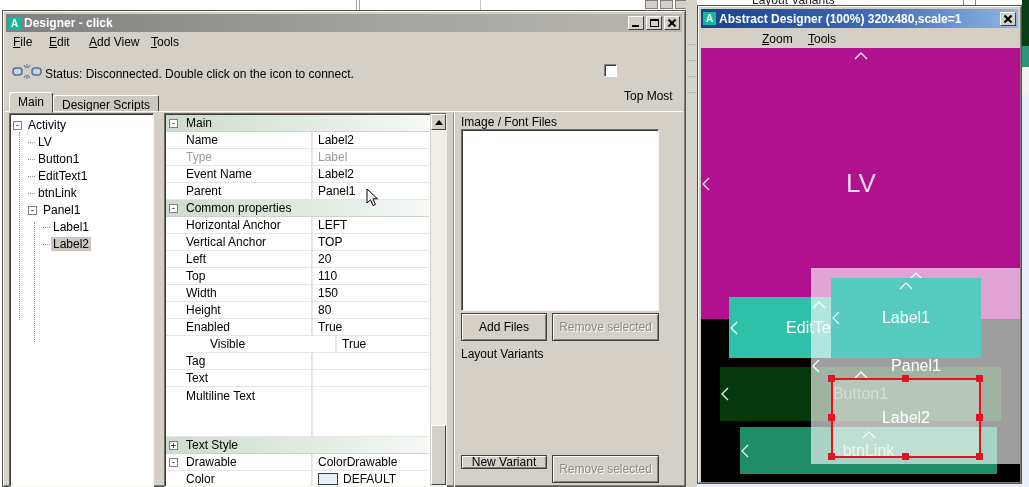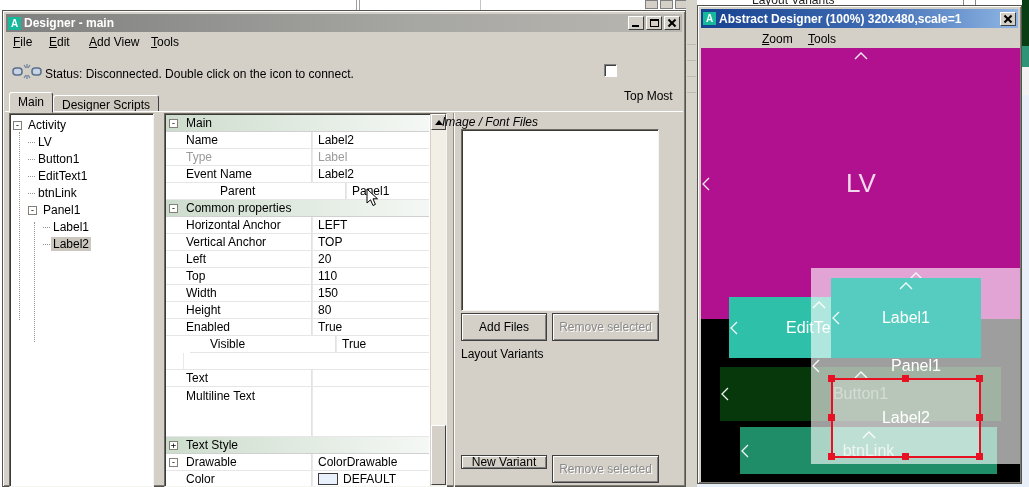--- a/index.html
+++ b/index.html
@@ -134,21 +134,21 @@
   <div class="seg" style="top:0; height:46px; background:#0a3d14"></div>
   <div class="seg" style="top:46px; height:21px; background:#2e9377"></div>
   <div class="seg" style="top:67px; height:28px; background:#f2f2f2"></div>
   <div class="seg" style="top:95px; height:392px; background:#e9eff9"></div>
 </div>
 <div class="bg-bottomright"></div>
 
 <div class="win" id="win-main" style="left:2px; top:10px; width:684px; height:477px;">
   <div class="titlebar inactive">
     <div class="app-icon">A</div>
-    <div class="title-text">Designer - main</div>
+    <div class="title-text">Designer - click</div>
     <div class="tb-buttons">
       <div class="tbtn">
           <div class="g-min"></div>
         </div>
       <div class="tbtn">
           <div class="g-max"></div>
         </div>
       <div class="tbtn">
           <div class="g-x1"></div>
           <div class="g-x2"></div>
@@ -236,21 +236,21 @@
       <div class="prow" style="top: 35px; height: 17px;">
         <div class="pexp"></div>
         <div class="pname gray">Type</div>
         <div class="pval gray">Label</div>
       </div>
       <div class="prow" style="top: 52px; height: 17px;">
         <div class="pexp"></div>
         <div class="pname">Event Name</div>
         <div class="pval">Label2</div>
       </div>
-      <div class="prow" style="top: 69px; height: 17px; padding-left: 34px;">
+      <div class="prow" style="top: 69px; height: 17px;">
         <div class="pexp"></div>
         <div class="pname">Parent</div>
         <div class="pval">Panel1</div>
       </div>
       <div class="prow pcat" style="top: 86px; height: 17px;">
         <div class="pexp">
           <div class="expander">-</div>
         </div>
         <div class="pname">Common properties</div>
       </div>
@@ -289,20 +289,21 @@
         <div class="pname">Enabled</div>
         <div class="pval">True</div>
       </div>
       <div class="prow" style="top: 222px; height: 17px; margin-left: 24px;">
         <div class="pexp"></div>
         <div class="pname">Visible</div>
         <div class="pval">True</div>
       </div>
       <div class="prow" style="top: 239px; height: 17px;">
         <div class="pexp"></div>
+        <div class="pname">Tag</div>
         <div class="pval"></div>
       </div>
       <div class="prow" style="top: 256px; height: 17px;">
         <div class="pexp"></div>
         <div class="pname">Text</div>
         <div class="pval"></div>
       </div>
       <div class="prow tall" style="top: 273px; height: 50px;">
         <div class="pexp"></div>
         <div class="pname">Multiline Text</div>
@@ -329,21 +330,21 @@
       <div class="vscroll" style="right: 0px; top: 0px; height: 372px;">
         <div class="sb-btn" style="top: 0px;">
           <div class="sb-arrow-up"></div>
         </div>
         <div class="sb-thumb" style="top: 311px; height: 60px;"></div>
       </div>
     </div>
 
   <div class="vdivider" style="left:450px; top:102px; height:374px;"></div>
 
-  <div class="panel-label" style="left:439px; top:104px;font-style:italic;">Image / Font Files</div>
+  <div class="panel-label" style="left:458px; top:104px;">Image / Font Files</div>
   <div class="listbox sunken" style="left:458px; top:118px; width:198px; height:182px;"></div>
   <div class="btn" style="left:458px; top:302px; width:86px; height:28px;">Add Files</div>
   <div class="btn disabled" style="left:549px; top:302px; width:107px; height:28px;">Remove selected</div>
 
   <div class="panel-label" style="left:458px; top:336px;">Layout Variants</div>
   <div class="btn" style="left:458px; top:444px; width:86px; height:14px;">New Variant</div>
   <div class="btn disabled" style="left:549px; top:444px; width:107px; height:28px;">Remove selected</div>
 </div>
 
 <div class="win" id="win-abs" style="left:697px; top:5px; width:325px; height:479px;">

